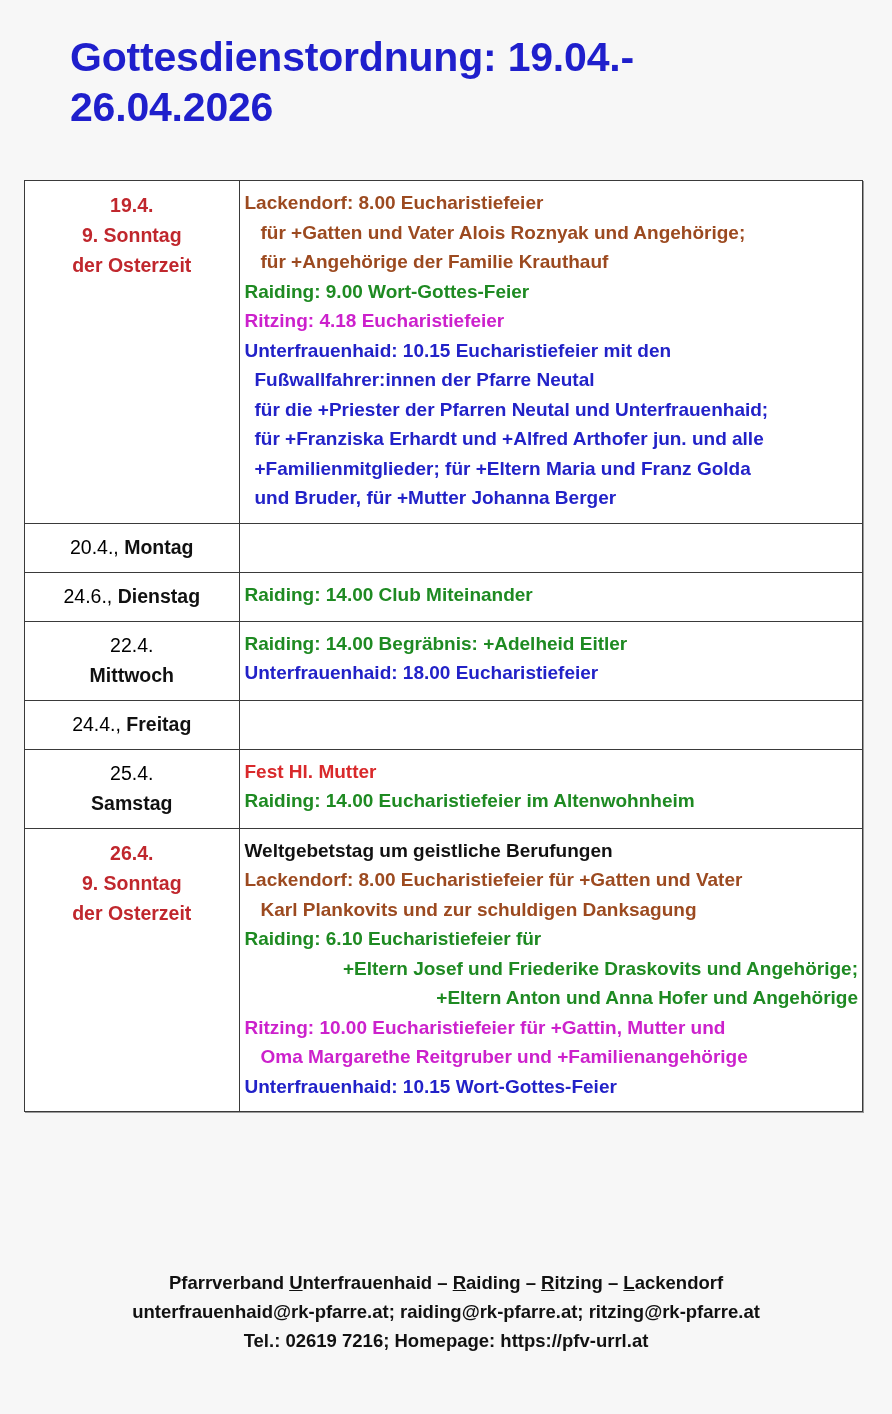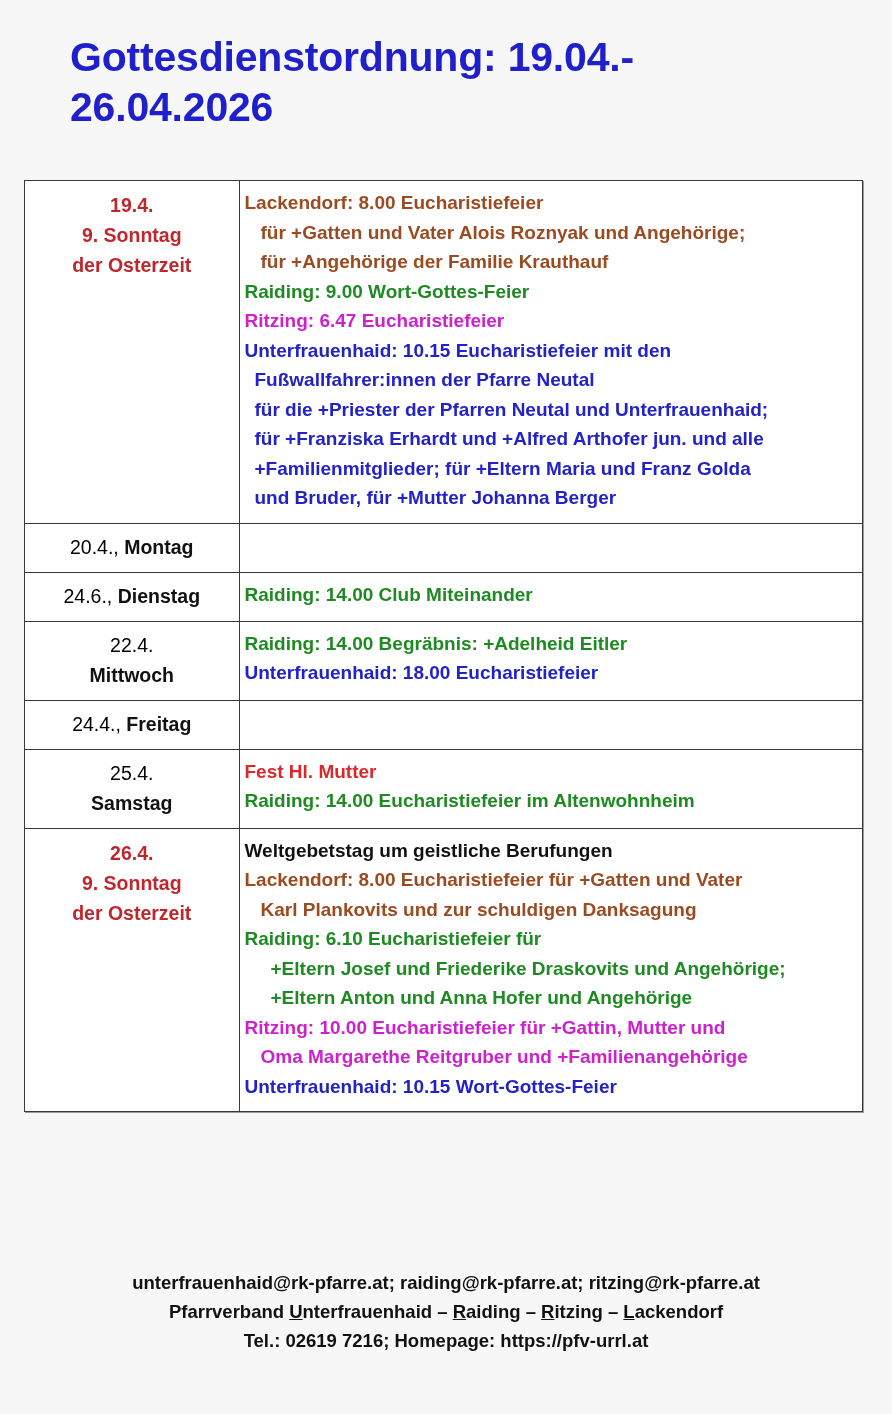--- a/index.html
+++ b/index.html
@@ -92,21 +92,21 @@
   .l { display: block; white-space: nowrap; font-weight: bold; }
   .c-lackendorf { color: #9c4a20; }
   .c-raiding    { color: #1e8a22; }
   .c-ritzing    { color: #cc21cc; }
   .c-unterfrau  { color: #2222c8; }
   .c-black      { color: #111111; }
   .c-red        { color: #d9292b; }
 
   .ind1 { padding-left: 16px; }
   .ind2 { padding-left: 10px; }
-  .ind3 { padding-left: 26px; }
+  .ind3 { padding-left: 26px; text-align: right; }
 
   
   .footer {
     position: absolute;
     left: 0;
     top: 1268px;
     width: 892px;
     text-align: center;
     color: #111111;
     font-size: 18.5px;
@@ -135,21 +135,21 @@
               <span class="d-line"><span class="d-red">9. Sonntag</span></span>
               <span class="d-line"><span class="d-red">der Osterzeit</span></span>
             </div>
           </td>
           <td class="col-body">
             <div class="body-inner">
               <span class="l c-lackendorf ">Lackendorf: 8.00 Eucharistiefeier</span>
               <span class="l c-lackendorf ind1">für +Gatten und Vater Alois Roznyak und Angehörige;</span>
               <span class="l c-lackendorf ind1">für +Angehörige der Familie Krauthauf</span>
               <span class="l c-raiding ">Raiding: 9.00 Wort-Gottes-Feier</span>
-              <span class="l c-ritzing ">Ritzing: 6.47 Eucharistiefeier</span>
+              <span class="l c-ritzing ">Ritzing: 4.18 Eucharistiefeier</span>
               <span class="l c-unterfrau ">Unterfrauenhaid: 10.15 Eucharistiefeier mit den</span>
               <span class="l c-unterfrau ind2">Fußwallfahrer:innen der Pfarre Neutal</span>
               <span class="l c-unterfrau ind2">für die +Priester der Pfarren Neutal und Unterfrauenhaid;</span>
               <span class="l c-unterfrau ind2">für +Franziska Erhardt und +Alfred Arthofer jun. und alle</span>
               <span class="l c-unterfrau ind2">+Familienmitglieder; für +Eltern Maria und Franz Golda</span>
               <span class="l c-unterfrau ind2">und Bruder, für +Mutter Johanna Berger</span>
             </div>
           </td>
         </tr>
         <tr>
@@ -231,18 +231,18 @@
               <span class="l c-ritzing ">Ritzing: 10.00 Eucharistiefeier für +Gattin, Mutter und</span>
               <span class="l c-ritzing ind1">Oma Margarethe Reitgruber und +Familienangehörige</span>
               <span class="l c-unterfrau ">Unterfrauenhaid: 10.15 Wort-Gottes-Feier</span>
             </div>
           </td>
         </tr>
       </tbody>
   </table>
 
   <div class="footer">
+    <span class="f-line" id="footer-parish">Pfarrverband <span><u>U</u>nterfrauenhaid</span> – <span><u>R</u>aiding</span> – <span><u>R</u>itzing</span> – <span><u>L</u>ackendorf</span></span>
     <span class="f-line">unterfrauenhaid@rk-pfarre.at; raiding@rk-pfarre.at; ritzing@rk-pfarre.at</span>
-    <span class="f-line" id="footer-parish">Pfarrverband <span><u>U</u>nterfrauenhaid</span> – <span><u>R</u>aiding</span> – <span><u>R</u>itzing</span> – <span><u>L</u>ackendorf</span></span>
     <span class="f-line">Tel.: 02619 7216; Homepage: https://pfv-urrl.at</span>
   </div>
 
 </div>
 
 </body></html>

